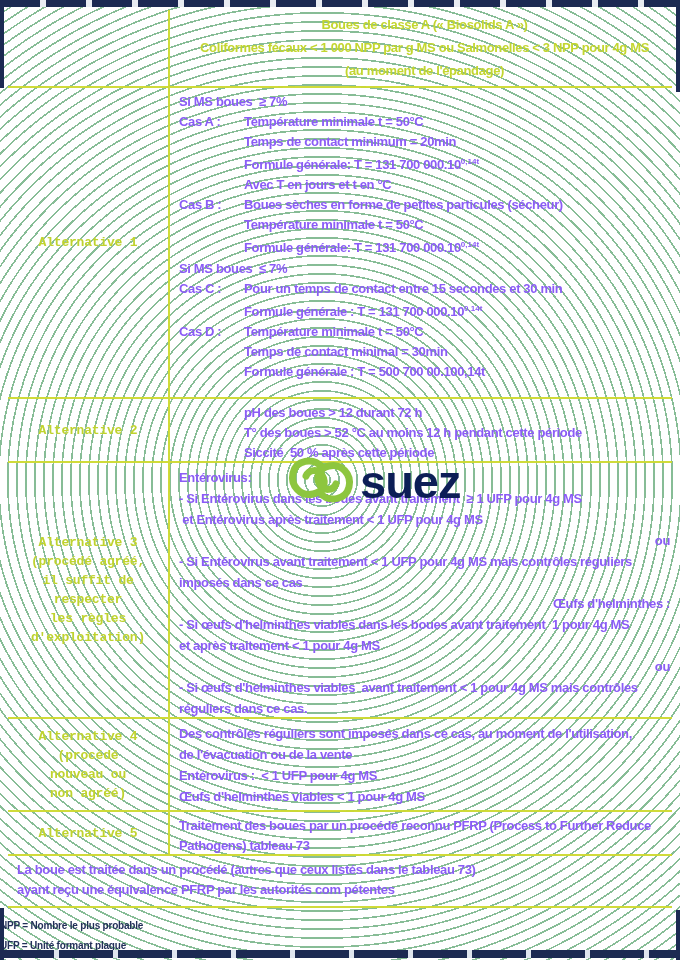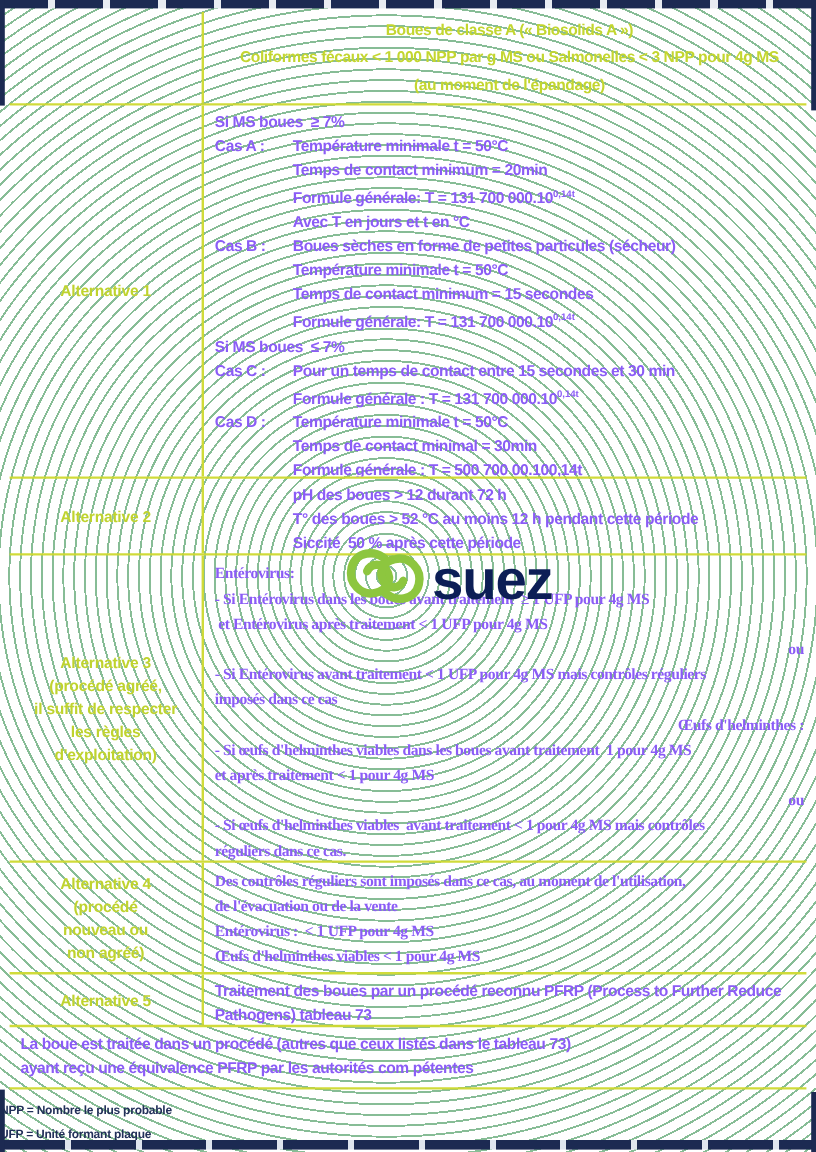--- a/index.html
+++ b/index.html
@@ -38,30 +38,31 @@
   .row-alt4{height:93px;}
   .row-alt5{height:44px;}
   .row-alt6{height:52px;}
   .cell-left{
     width:162px;flex:0 0 162px;box-sizing:border-box;
     border-right:2px solid rgba(206,217,47,0.95);
     display:flex;flex-direction:column;justify-content:center;align-items:center;
     text-align:center;
     color:#bfd32e;font-weight:700;font-size:13px;line-height:19px;letter-spacing:-0.2px;
     text-shadow:0 0 1px rgba(255,255,255,0.6);
+    font-family:Liberation Mono, monospace;
   }
   .cell-right{
     flex:1 1 auto;box-sizing:border-box;padding:4px 2px 2px 9px;overflow:hidden;
     color:#8b5cf6;font-weight:700;font-size:13px;letter-spacing:-0.35px;
   }
   .row-header .cell-right{
     color:#c3d62f;text-align:center;line-height:23px;padding-top:3px;
   }
   .line{white-space:pre;line-height:20px;}
-  .row-alt3 .line,.row-alt4 .line{line-height:21px;font-family:Liberation Serif, serif;}
+  .row-alt3 .line,.row-alt4 .line{line-height:21px;}
   .line.center{text-align:right;white-space:normal;}
   .case-label{display:inline-block;width:65px;}
   .sup{font-size:8px;vertical-align:super;letter-spacing:0;}
 
   
   .logo{
     position:absolute;left:286px;top:452px;z-index:5;display:flex;align-items:center;
   }
   .logo-text{
     color:#0c1e56;font-weight:700;font-size:47px;line-height:52px;
@@ -98,21 +99,20 @@
         <div>Alternative 1</div>
       </div>
     <div class="cell-right">
         <div class="line"><span>Si MS boues  ≥ 7%</span></div>
         <div class="line"><span class="case-label">Cas A :</span><span>Température minimale t = 50°C</span></div>
         <div class="line"><span class="case-label"></span><span>Temps de contact minimum = 20min</span></div>
         <div class="line"><span class="case-label"></span><span>Formule générale: T = 131 700 000.10</span><span class="sup">0,14t</span></div>
         <div class="line"><span class="case-label"></span><span>Avec T en jours et t en °C</span></div>
         <div class="line"><span class="case-label">Cas B :</span><span>Boues sèches en forme de petites particules (sécheur)</span></div>
         <div class="line"><span class="case-label"></span><span>Température minimale t = 50°C</span></div>
-        <div class="line"><span class="case-label"></span><span>Temps de contact minimum = 15 secondes</span></div>
         <div class="line"><span class="case-label"></span><span>Formule générale: T = 131 700 000.10</span><span class="sup">0,14t</span></div>
         <div class="line"><span>Si MS boues  ≤ 7%</span></div>
         <div class="line"><span class="case-label">Cas C :</span><span>Pour un temps de contact entre 15 secondes et 30 min</span></div>
         <div class="line"><span class="case-label"></span><span>Formule générale : T = 131 700 000.10</span><span class="sup">0,14t</span></div>
         <div class="line"><span class="case-label">Cas D :</span><span>Température minimale t = 50°C</span></div>
         <div class="line"><span class="case-label"></span><span>Temps de contact minimal = 30min</span></div>
         <div class="line"><span class="case-label"></span><span>Formule générale : T = 500 700 00.100,14t</span></div>
       </div>
   </div>
   <div class="row row-alt2">

